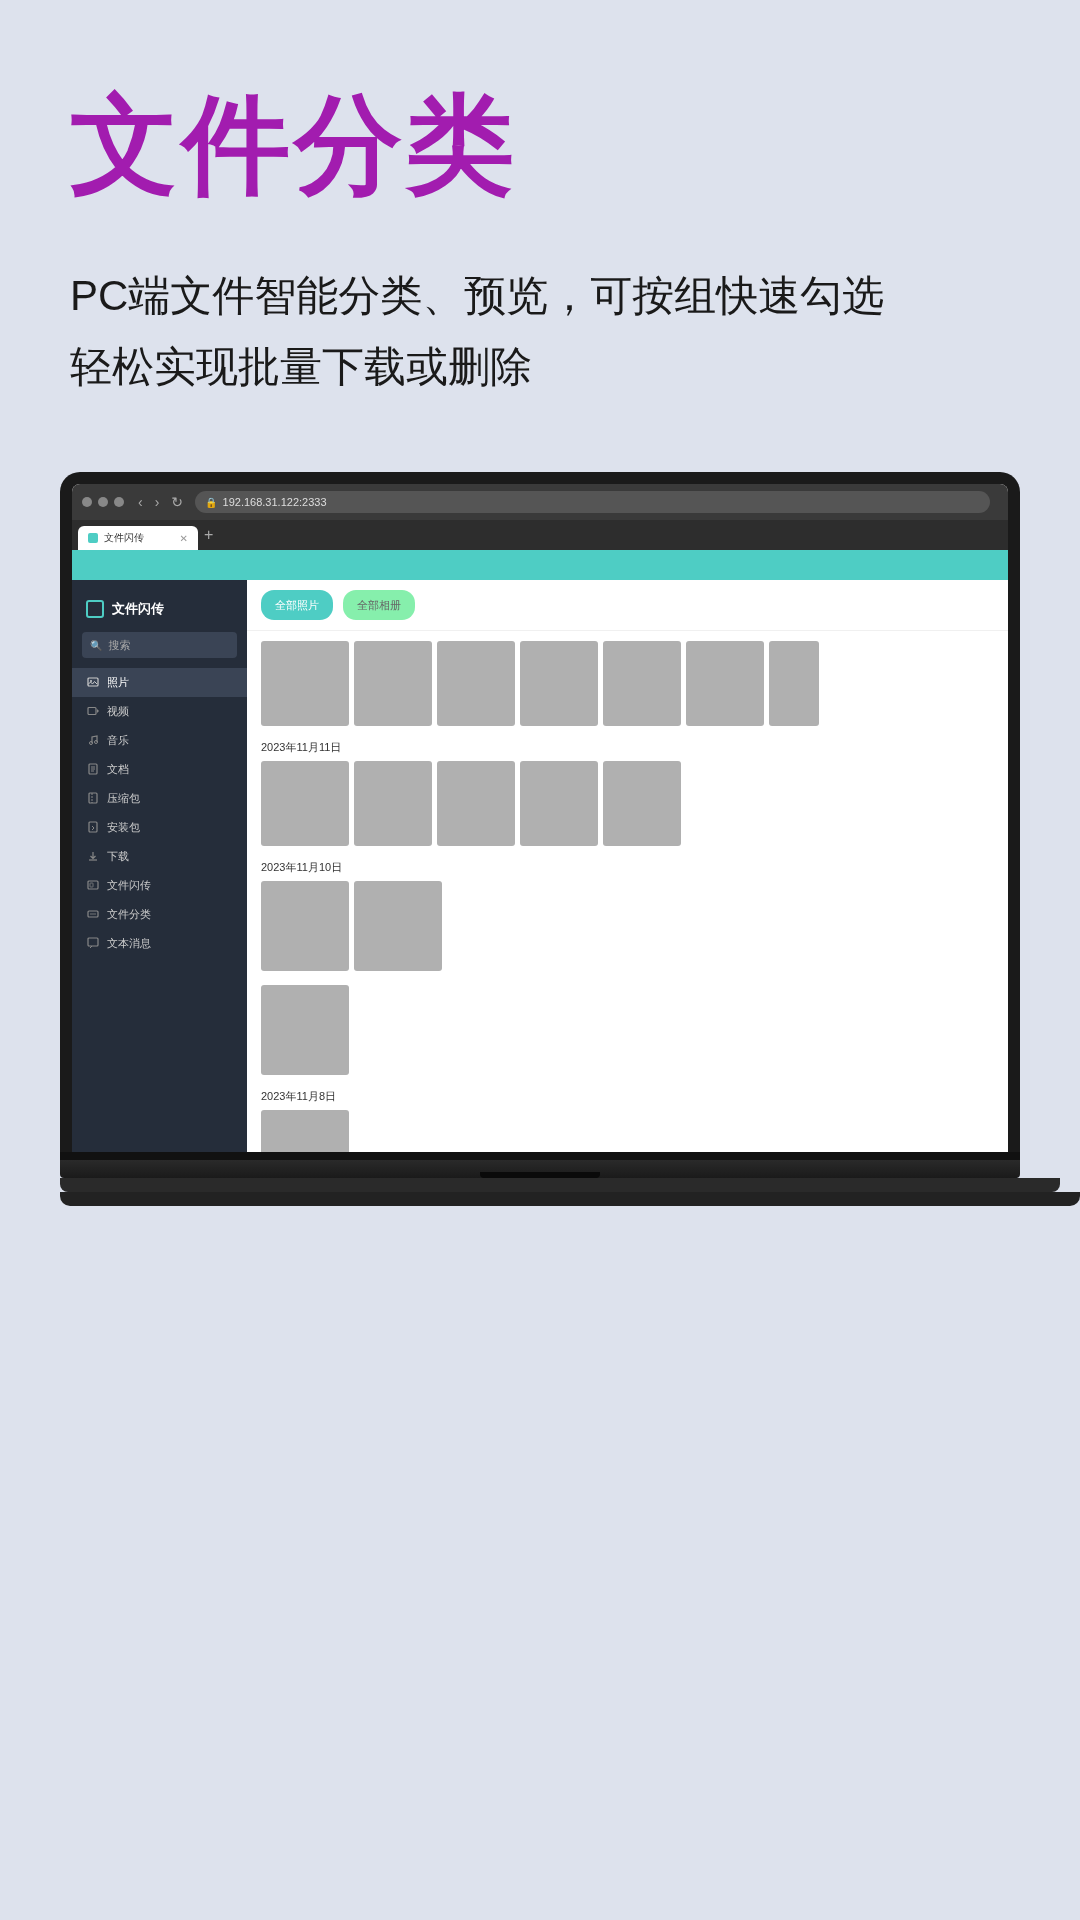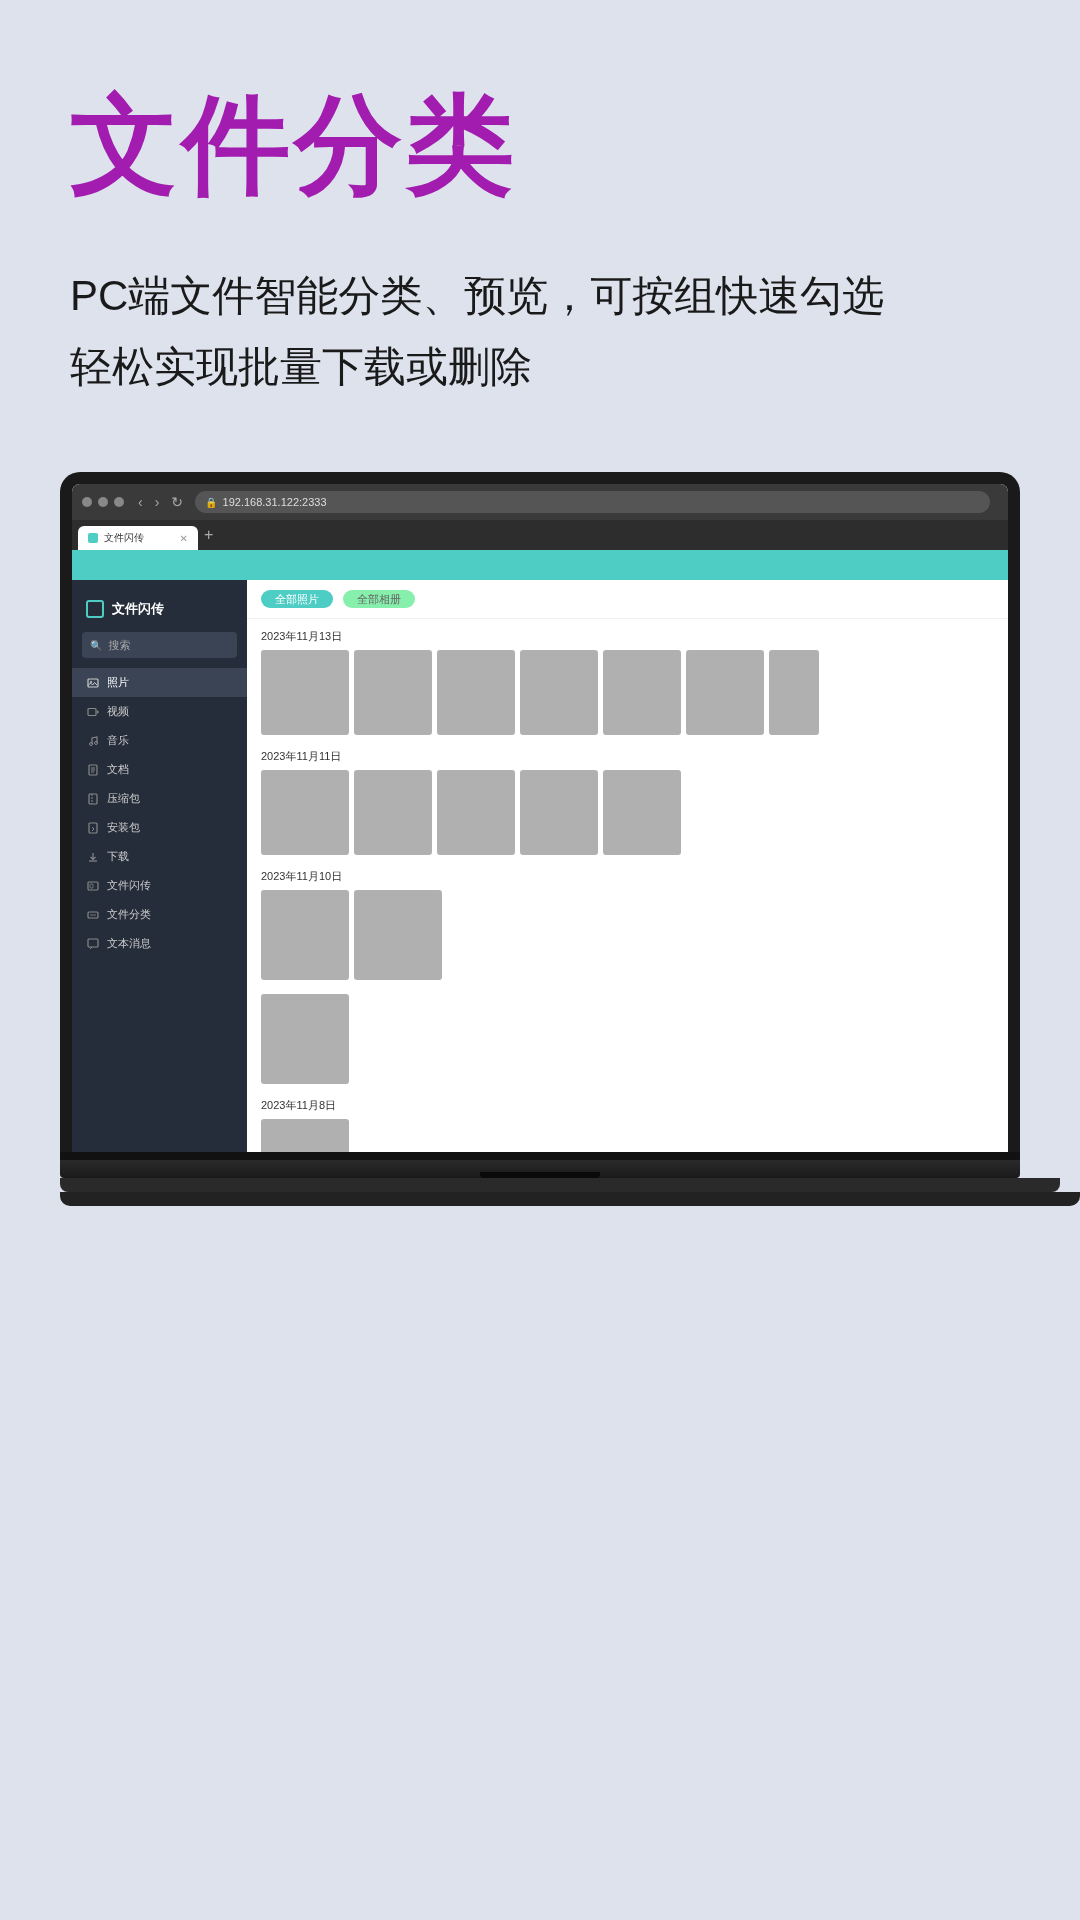--- a/index.html
+++ b/index.html
@@ -231,21 +231,20 @@
       font-size: 10px;
     }
 
     .search-label {
       color: #aaa;
       font-size: 11px;
     }
 
     .sidebar-item {
       display: flex;
-      align-items: center;
       padding: 7px 14px;
       gap: 8px;
       cursor: pointer;
     }
 
     .sidebar-item.active {
       background: #3a4455;
     }
 
     .sidebar-item-icon {
@@ -279,21 +278,21 @@
     .filter-tabs {
       display: flex;
       align-items: center;
       padding: 10px 14px;
       gap: 10px;
       border-bottom: 1px solid #f0f0f0;
       flex-shrink: 0;
     }
 
     .filter-tab {
-      height: 18px;
+      height: 30px;
       border-radius: 13px;
       display: flex;
       align-items: center;
       padding: 0 14px;
       font-size: 11px;
       cursor: pointer;
     }
 
     .filter-tab.active {
       background: #4ecdc4;
@@ -557,21 +556,20 @@
                   <span>全部照片</span>
                 </div>
                 <div class="filter-tab inactive">
                   <span>全部相册</span>
                 </div>
               </div>
 
               <div class="photo-scroll">
 
                 <div class="date-group">
-                  <div class="date-label">2023年11月13日</div>
                   <div class="photo-row">
                     <div class="photo-thumb" style="width:88px;height:85px;"></div>
                     <div class="photo-thumb" style="width:78px;height:85px;"></div>
                     <div class="photo-thumb" style="width:78px;height:85px;"></div>
                     <div class="photo-thumb" style="width:78px;height:85px;"></div>
                     <div class="photo-thumb" style="width:78px;height:85px;"></div>
                     <div class="photo-thumb" style="width:78px;height:85px;"></div>
                     <div class="photo-thumb" style="width:50px;height:85px;"></div>
                   </div>
                 </div>

